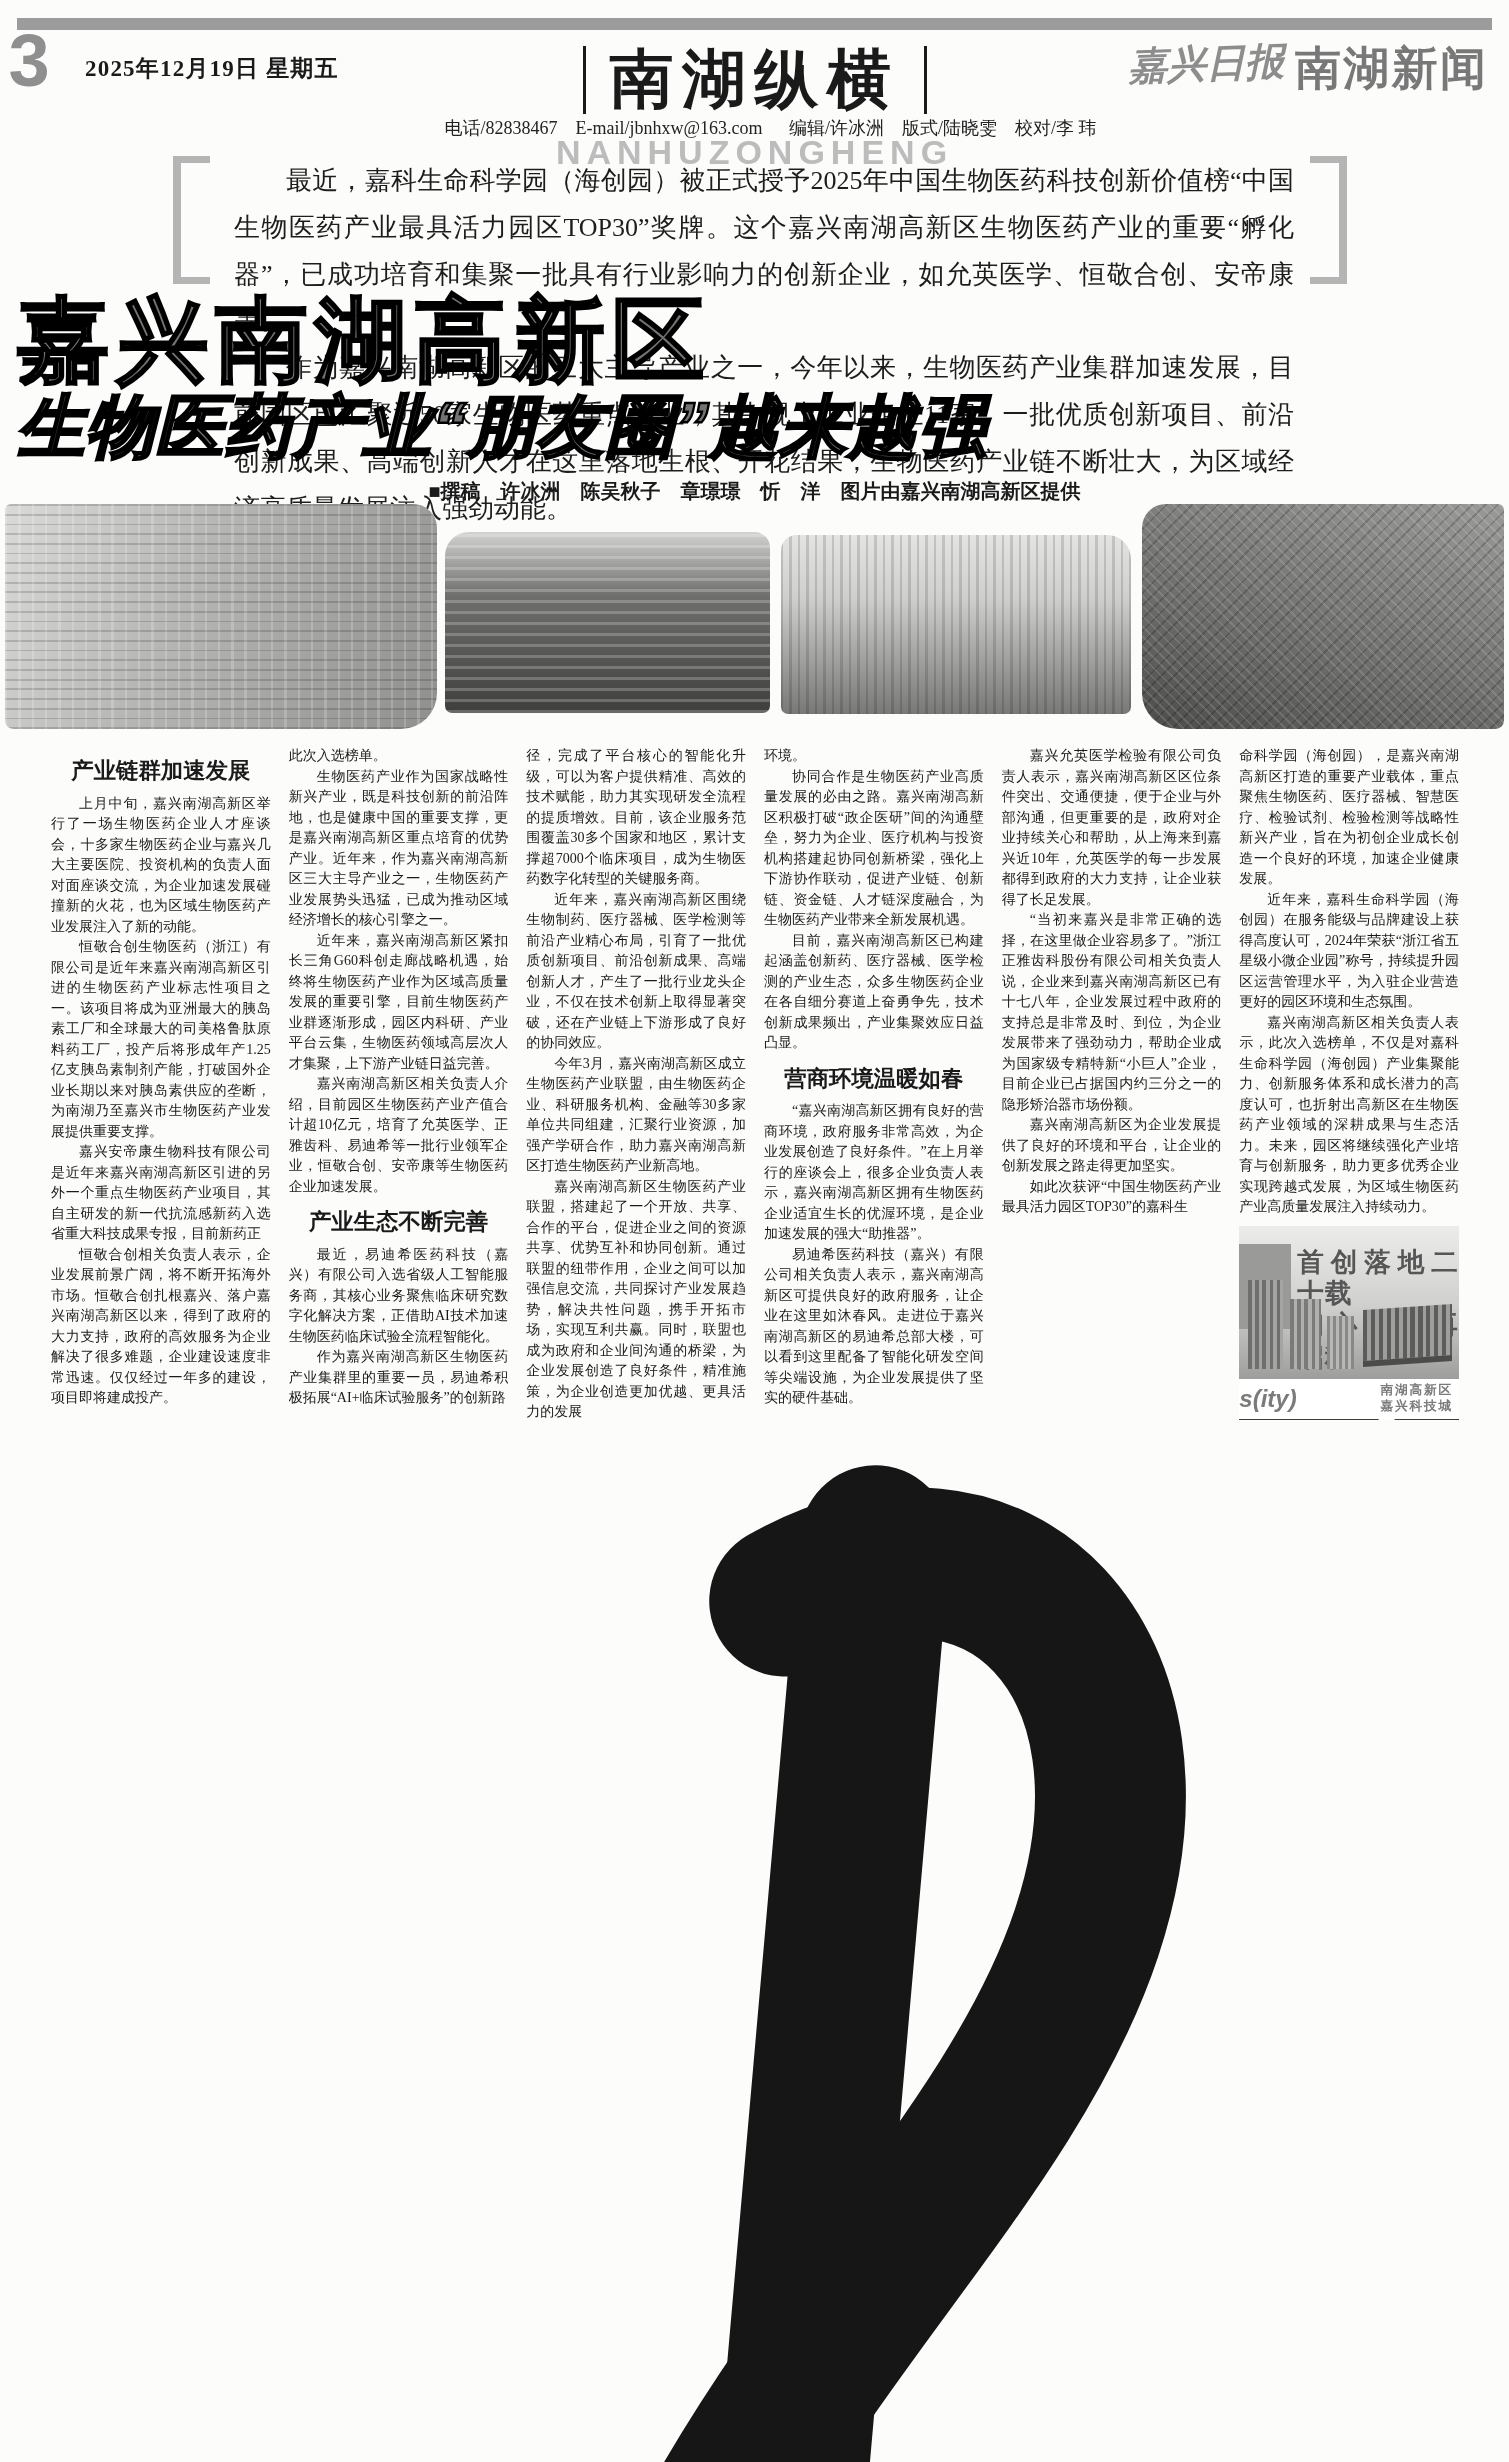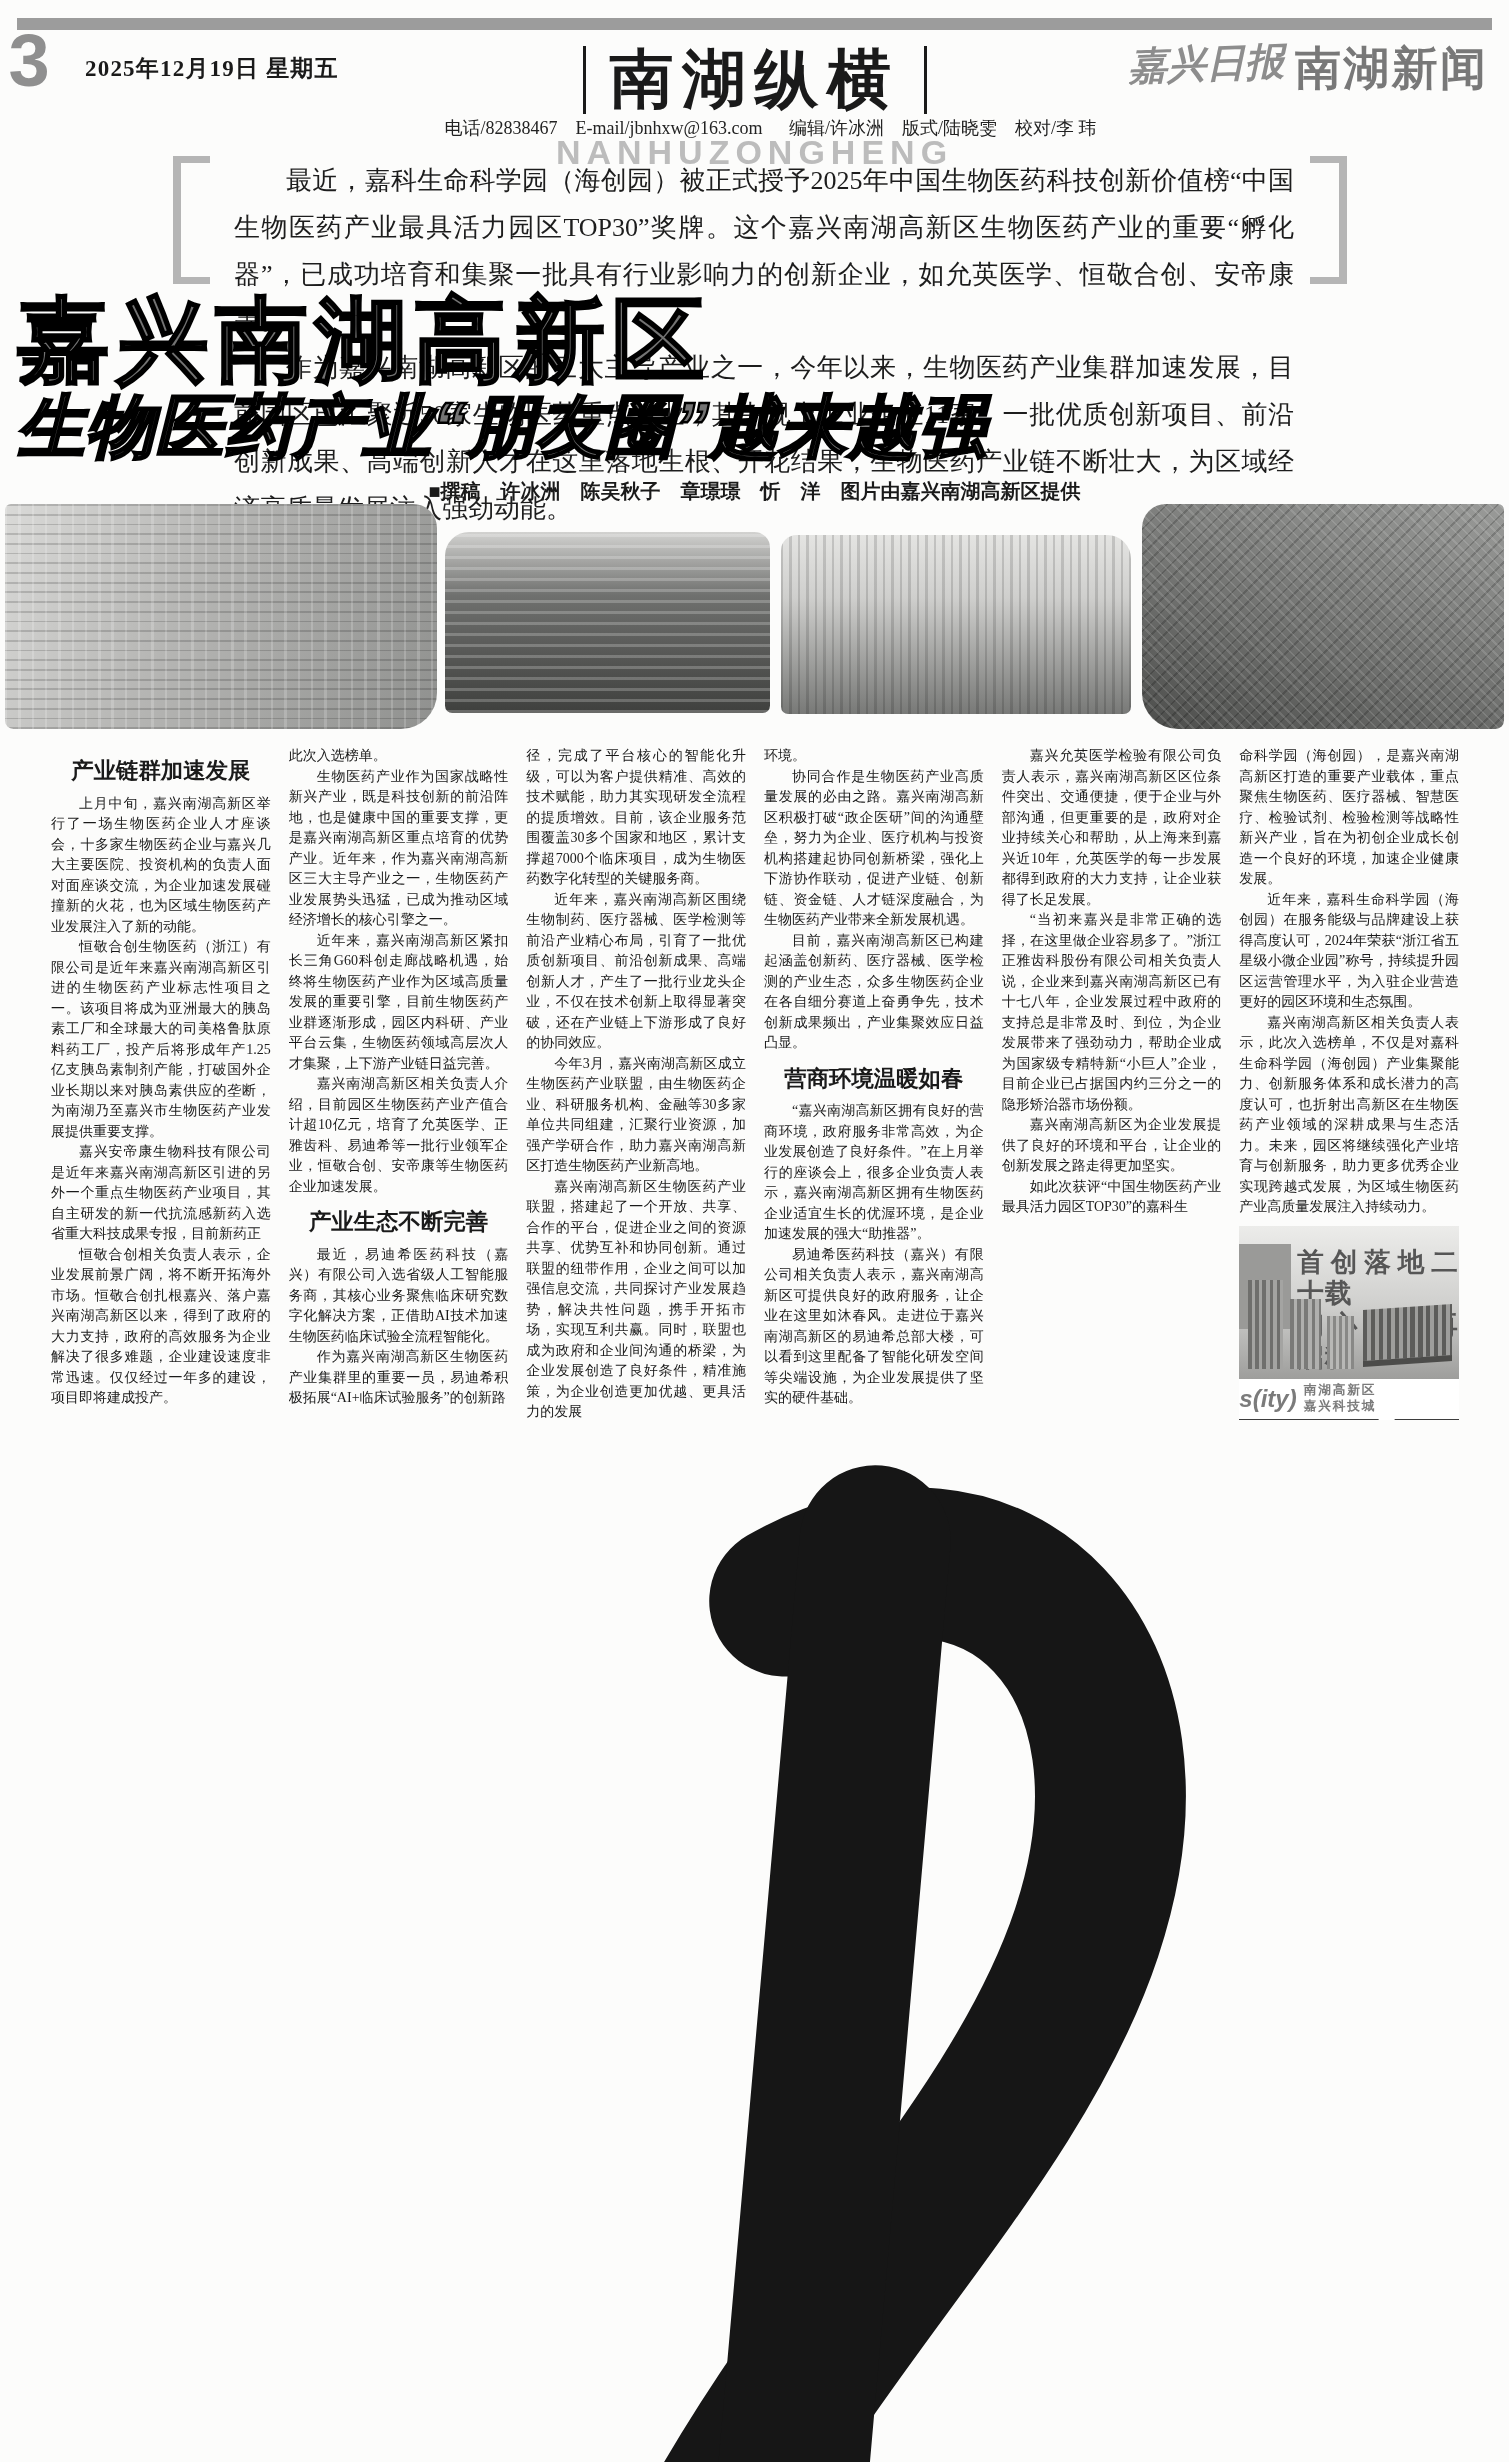--- a/index.html
+++ b/index.html
@@ -75,21 +75,21 @@
     font:900 26.6px/1.2 "Liberation Sans","DejaVu Sans",sans-serif;color:#565656;letter-spacing:1.2px;}
   .p-t1{position:absolute;left:8.5px;bottom:58px;width:35px;height:89px;background:
     repeating-linear-gradient(90deg,#6f6f6d 0 3.6px,#a4a4a2 3.6px 7.2px);}
   .p-t2{position:absolute;left:51px;bottom:58px;width:31px;height:70px;background:
     repeating-linear-gradient(90deg,#7a7a78 0 3.6px,#b0b0ae 3.6px 7.2px);}
   .p-t3{position:absolute;left:88px;bottom:58px;width:26.6px;height:53px;background:
     repeating-linear-gradient(90deg,#888886 0 3px,#b8b8b6 3px 6px);}
   .p-slab{position:absolute;right:7.2px;bottom:63px;width:89px;height:51px;transform:skewY(-4deg);
     background:repeating-linear-gradient(90deg,#5c5c5a 0 4.2px,#9e9e9c 4.2px 7.9px);border-bottom:6px solid #4c4c4a;}
   .promo-footer{position:absolute;left:0;right:0;bottom:8.5px;height:40px;background:#ffffff;
-    display:flex;align-items:center;justify-content:flex-start;gap:7.2px;padding-right:6px;box-sizing:border-box;}
+    display:flex;align-items:center;justify-content:space-between;gap:7.2px;padding-right:6px;box-sizing:border-box;}
   .scity{font:italic 900 24px/1 "Liberation Sans","DejaVu Sans",sans-serif;color:#7b7b7b;}
   .promo-org{font:700 12.7px/1.25 "Liberation Sans","DejaVu Sans",sans-serif;color:#7b7b7b;letter-spacing:1.8px;}
   .promo-bar{position:absolute;left:0;right:0;bottom:0;height:8.5px;background:#3d3d3d;}
   .promo-bar::after{content:"";position:absolute;left:62%;top:0;width:15.7px;height:8.5px;background:#fff;transform:skewX(-35deg);}
 
   
   .psa{position:absolute;left:0;top:1420px;width:1509px;height:1043px;overflow:hidden;background:
     radial-gradient(544px 314px at 86% 76%,rgba(104,104,104,.5),transparent 70%),
     radial-gradient(423px 254px at 66% 96%,rgba(88,88,88,.55),transparent 72%),
     radial-gradient(393px 230px at 12% 52%,rgba(150,150,150,.4),transparent 70%),

